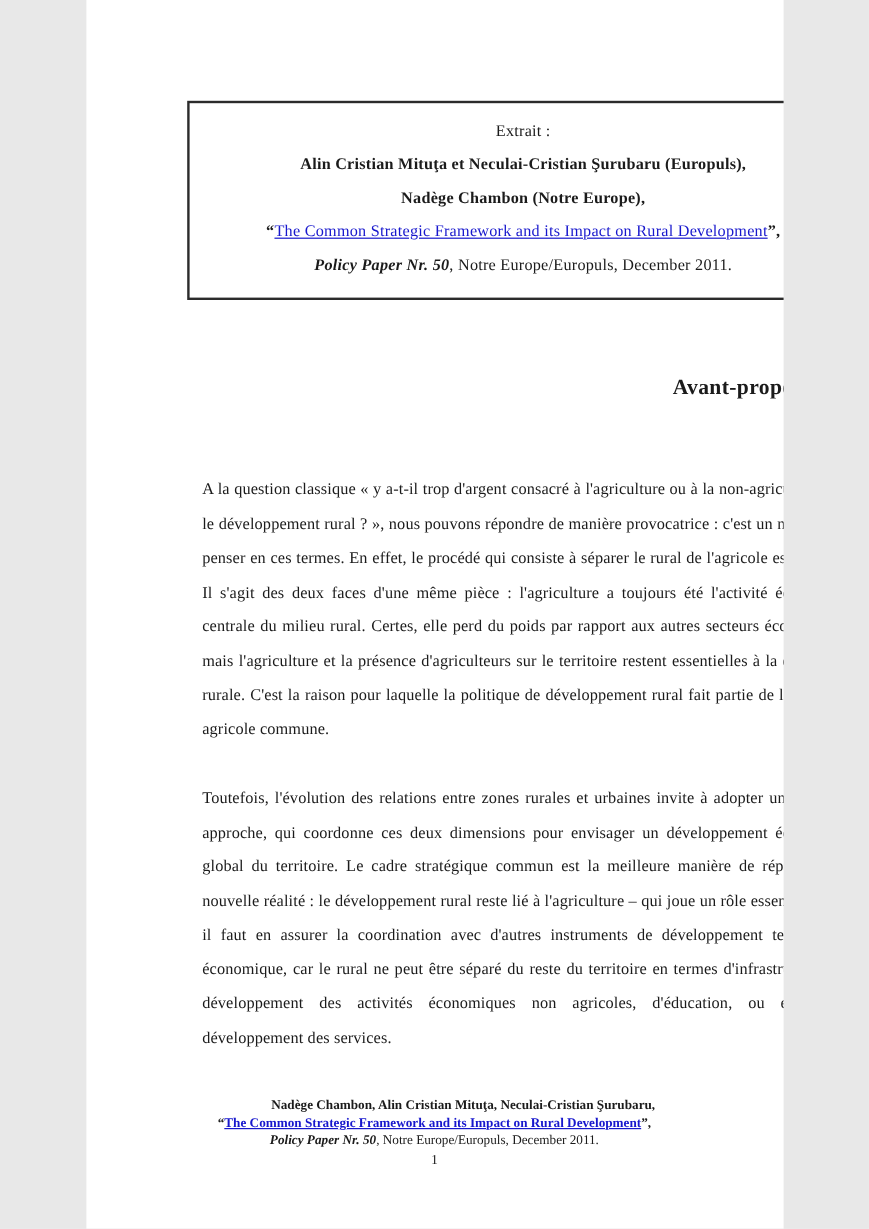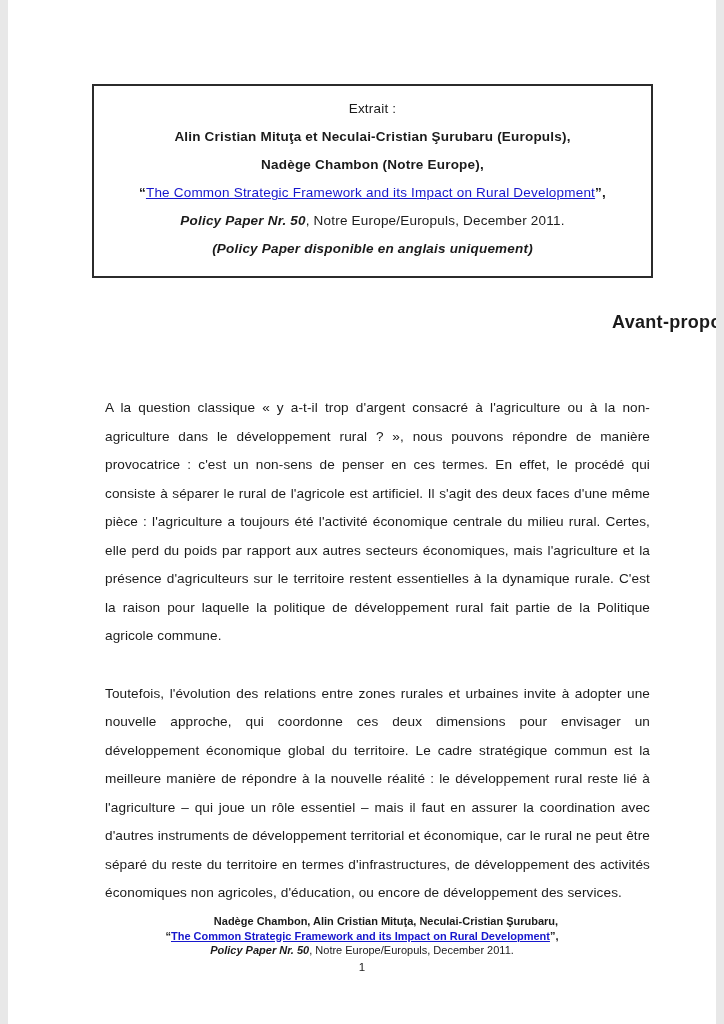--- a/index.html
+++ b/index.html
@@ -1,23 +1,23 @@
 <!DOCTYPE html>
 <html><head>
 <meta charset="utf-8">
 <style>
   * { box-sizing: border-box; }
   html, body { margin: 0; padding: 0; background: #e8e8e8; }
   .page {
     position: relative;
-    width: 708px;
+    width: 581px;
     height: 1024px;
     margin: 0 auto;
     background: #ffffff;
-    font-family: Liberation Sans, sans-serif;
+    font-family: Liberation Serif, serif;
     color: #1b1b1b;
     overflow: hidden;
   }
   
   .header-box {
     position: absolute;
     left: 84px;
     top: 84px;
     width: 561px;
     border: 2px solid #2b2b2b;
@@ -84,21 +84,20 @@
 <body>
 
 <div class="page">
 
   <div class="header-box">
     <div class="line">Extrait :</div>
     <div class="line bold">Alin Cristian Mituţa et Neculai-Cristian Şurubaru (Europuls),</div>
     <div class="line bold">Nadège Chambon (Notre Europe),</div>
     <div class="line"><span class="quote-mark">“</span><span class="doc-link">The Common Strategic Framework and its Impact on Rural Development</span><span class="quote-mark">”,</span></div>
     <div class="line"><span class="bold-italic">Policy Paper Nr. 50</span><span>, Notre Europe/Europuls, December 2011.</span></div>
-    <div class="line bold-italic">(Policy Paper disponible en anglais uniquement)</div>
   </div>
 
   <div class="heading">Avant-propos</div>
 
   <div class="body-text">
     <p>A la question classique « y a-t-il trop d'argent consacré à l'agriculture ou à la non-agriculture dans le développement rural ? », nous pouvons répondre de manière provocatrice : c'est un non-sens de penser en ces termes. En effet, le procédé qui consiste à séparer le rural de l'agricole est artificiel. Il s'agit des deux faces d'une même pièce : l'agriculture a toujours été l'activité économique centrale du milieu rural. Certes, elle perd du poids par rapport aux autres secteurs économiques, mais l'agriculture et la présence d'agriculteurs sur le territoire restent essentielles à la dynamique rurale. C'est la raison pour laquelle la politique de développement rural fait partie de la Politique agricole commune.</p>
     <p>Toutefois, l'évolution des relations entre zones rurales et urbaines invite à adopter une nouvelle approche, qui coordonne ces deux dimensions pour envisager un développement économique global du territoire. Le cadre stratégique commun est la meilleure manière de répondre à la nouvelle réalité : le développement rural reste lié à l'agriculture – qui joue un rôle essentiel – mais il faut en assurer la coordination avec d'autres instruments de développement territorial et économique, car le rural ne peut être séparé du reste du territoire en termes d'infrastructures, de développement des activités économiques non agricoles, d'éducation, ou encore de développement des services.</p>
   </div>
 
   <div class="footer">

